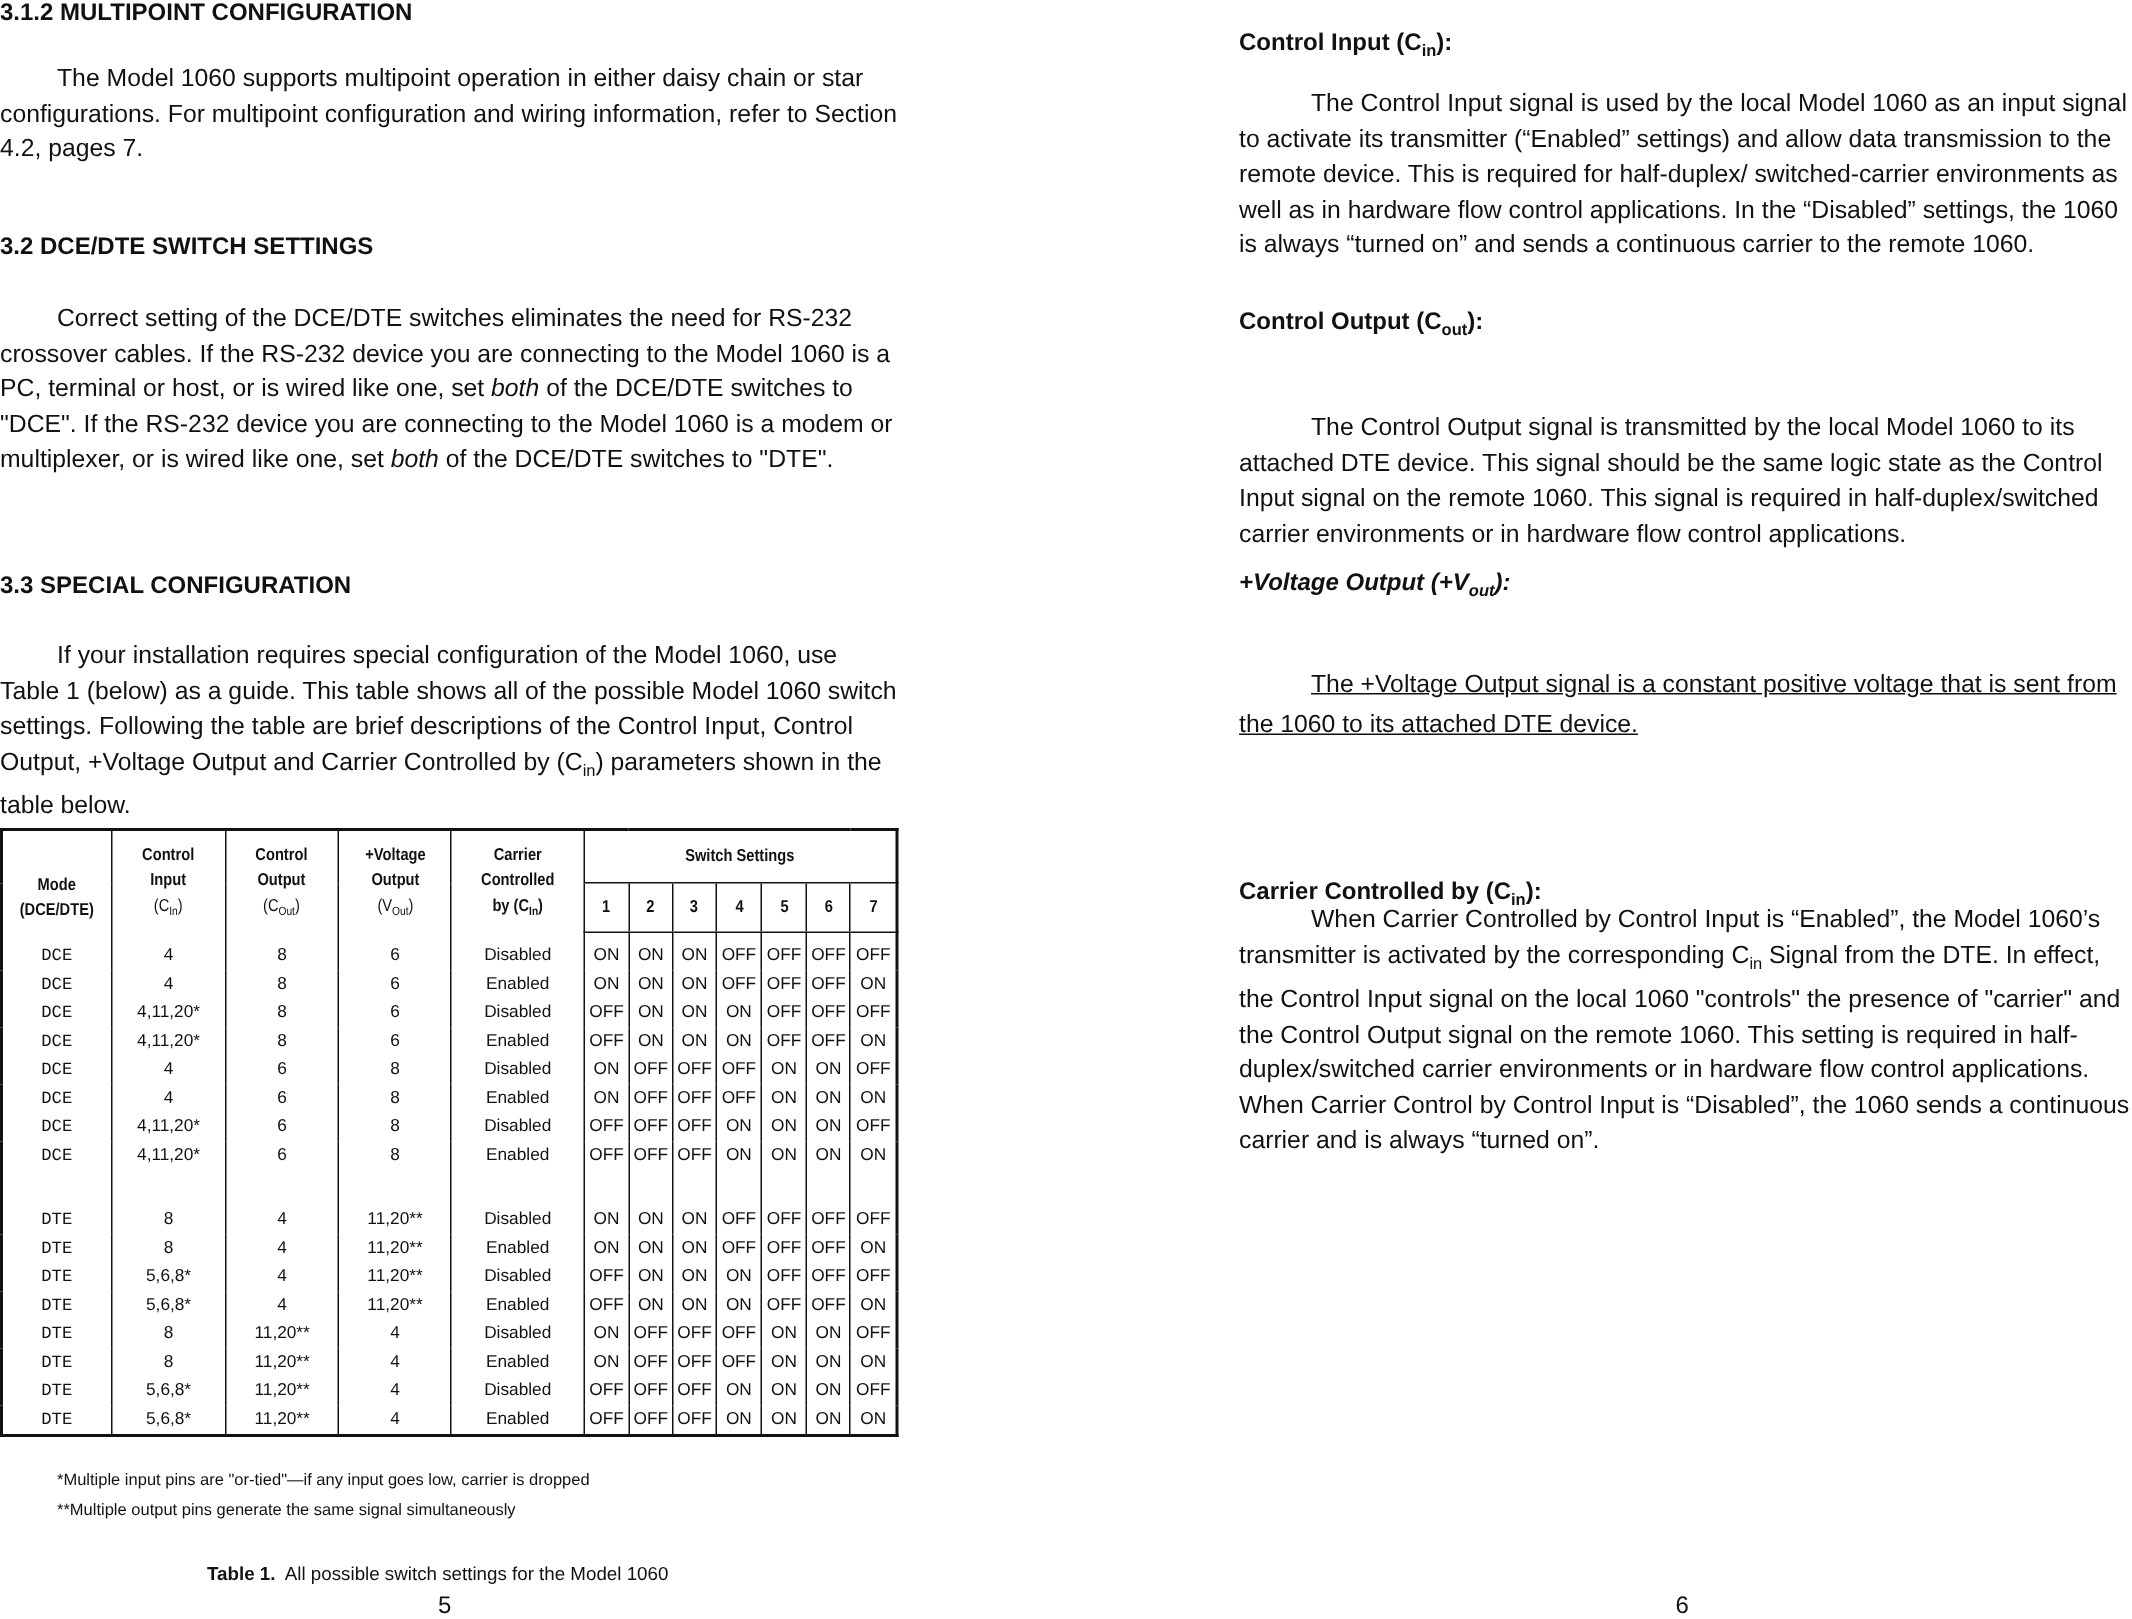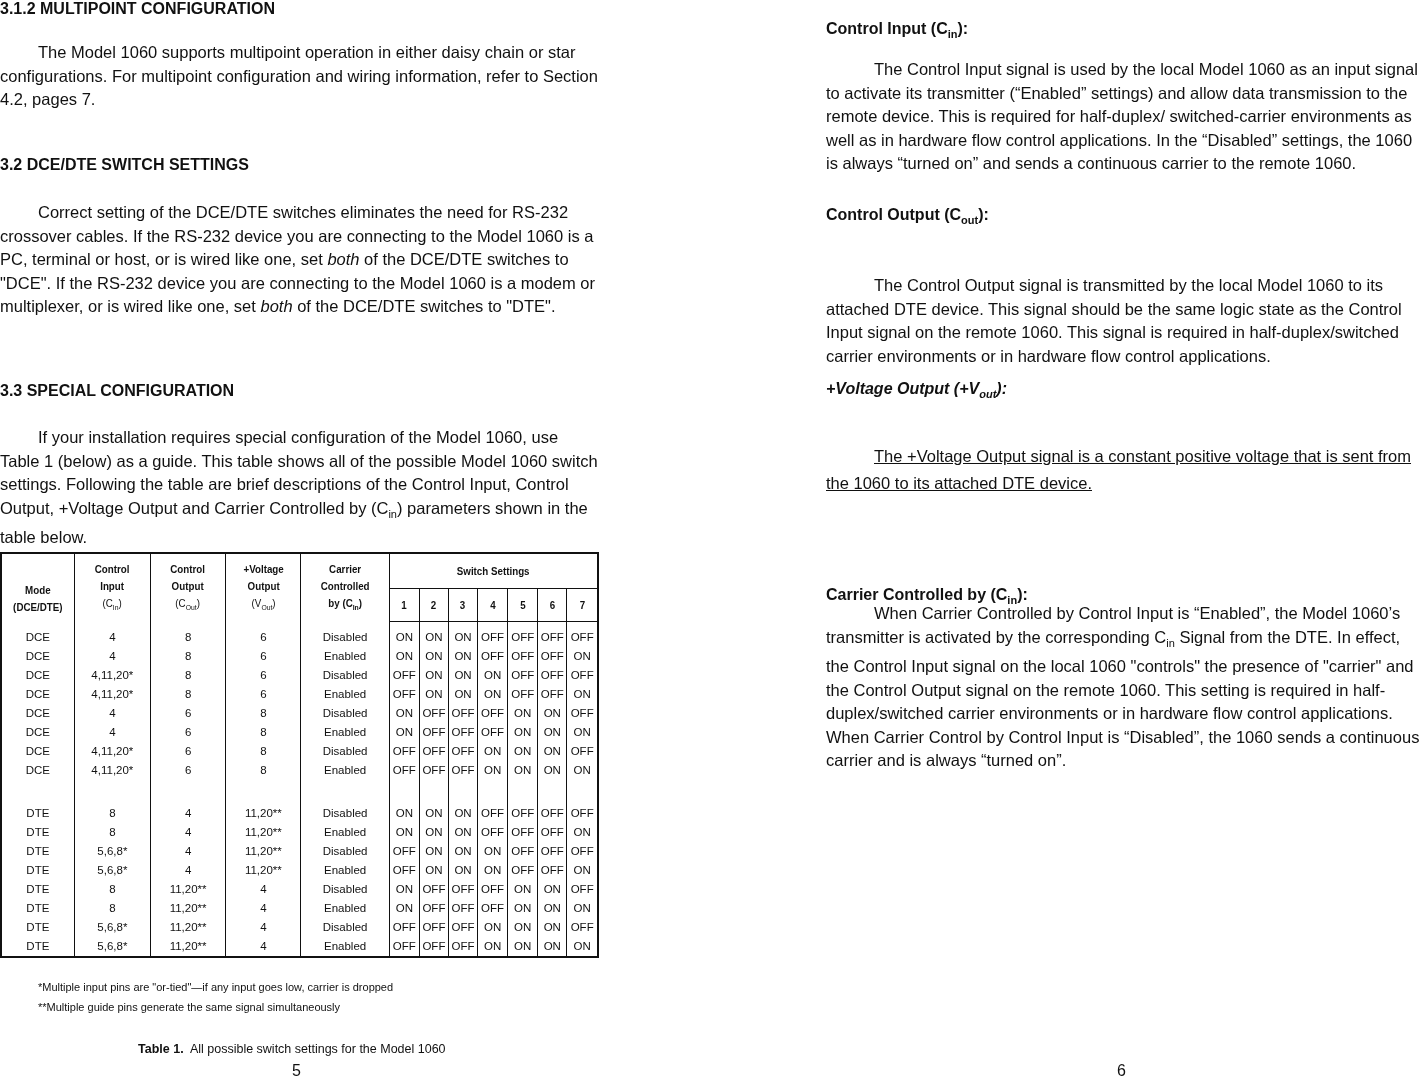--- a/index.html
+++ b/index.html
@@ -9,21 +9,21 @@
   .right{left:826px;width:595px;}
   h2{font-size:16px;font-weight:bold;margin:0;position:absolute;}
   p{font-size:16.5px;line-height:23.5px;margin:0;position:absolute;}
   .indent{text-indent:38px;}
   .rindent{text-indent:48px;margin-top:15px;}
   table{position:absolute;left:0;top:552px;width:599px;border-collapse:collapse;font-family:"Liberation Sans",sans-serif;font-size:11.5px;border:2px solid #111;}
   th{font-weight:bold;border-left:1px solid #111;padding:0;vertical-align:bottom;line-height:17px;text-align:center;transform:scaleX(0.85);}
   th.sw{border-top:1px solid #111;height:32px;vertical-align:middle;}
   thead tr:last-child th{border-bottom:1px solid #111;}
   td{text-align:center;padding:0;height:19px;line-height:19px;border-left:1px solid #111;white-space:nowrap;}
-  td.first{border-left:none;}
+  td.first{border-left:none;font-family:Liberation Mono, monospace;}
   th.first{border-left:none;}
   .gap td{height:24px;}
   .sub{font-size:8px;vertical-align:-3px;}
   .footnote{font-size:11px;position:absolute;left:38px;}
   .caption{font-size:12.5px;position:absolute;left:138px;top:1042px;}
   .pagenum{font-size:16px;position:absolute;}
   sub{font-size:11px;}
 </style>
 </head>
 <body>
@@ -308,21 +308,21 @@
           <td>OFF</td>
           <td>ON</td>
           <td>ON</td>
           <td>ON</td>
           <td>ON</td>
         </tr>
       </tbody>
   </table>
 
   <div class="footnote" style="top:981px;">*Multiple input pins are "or-tied"—if any input goes low, carrier is dropped</div>
-  <div class="footnote" style="top:1001px;">**Multiple guide pins generate the same signal simultaneously</div>
+  <div class="footnote" style="top:1001px;">**Multiple output pins generate the same signal simultaneously</div>
   <div class="caption"><b>Table 1.</b><span style="white-space:pre">  All possible switch settings for the Model 1060</span></div>
   <div class="pagenum" style="left:292px;top:1062px;">5</div>
 </div>
 
 <div class="page right">
   <h2 style="left:0;top:20px;"><span>Control Input (C</span><sub>in</sub><span>):</span></h2>
   <p class="rindent" style="left:0;top:43px;width:595px;">The Control Input signal is used by the local Model 1060 as an input signal to activate its transmitter (“Enabled” settings) and allow data transmission to the remote device.  This is required for half-duplex/ switched-carrier environments as well as in hardware flow control applications.  In the “Disabled” settings, the 1060 is always “turned on” and sends a continuous carrier to the remote 1060.</p>
 
   <h2 style="left:0;top:206px;"><span>Control Output (C</span><sub>out</sub><span>):</span></h2>
   <p class="rindent" style="left:0;top:259px;width:595px;">The Control Output signal is transmitted by the local Model 1060 to its attached DTE device.  This signal should be the same logic state as the Control Input signal on the remote 1060.  This signal is required in half-duplex/switched carrier environments or in hardware flow control applications.</p>

